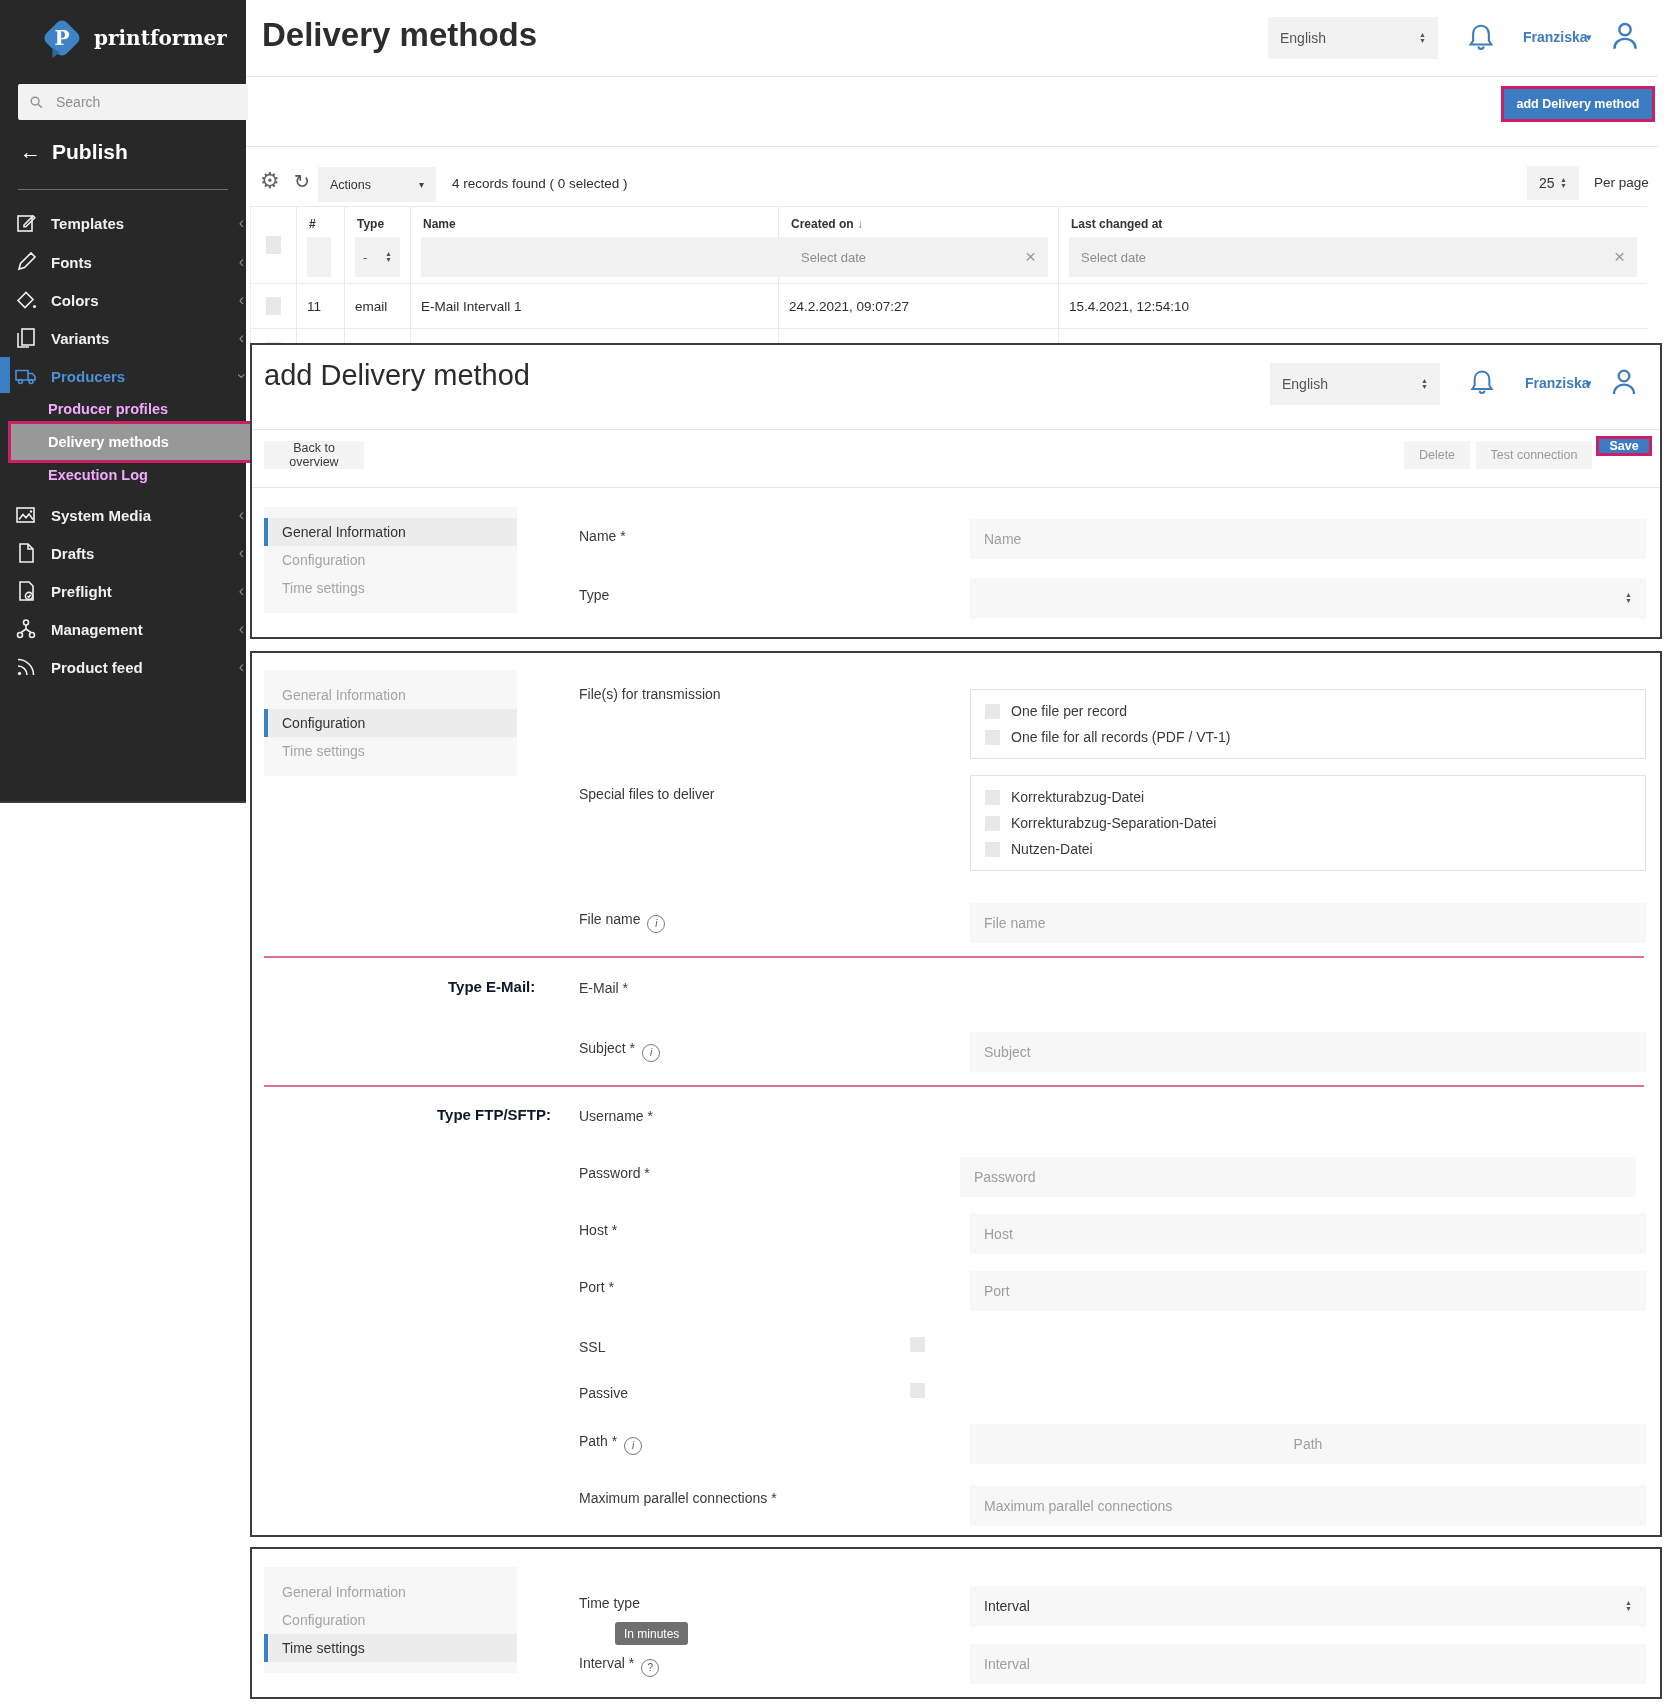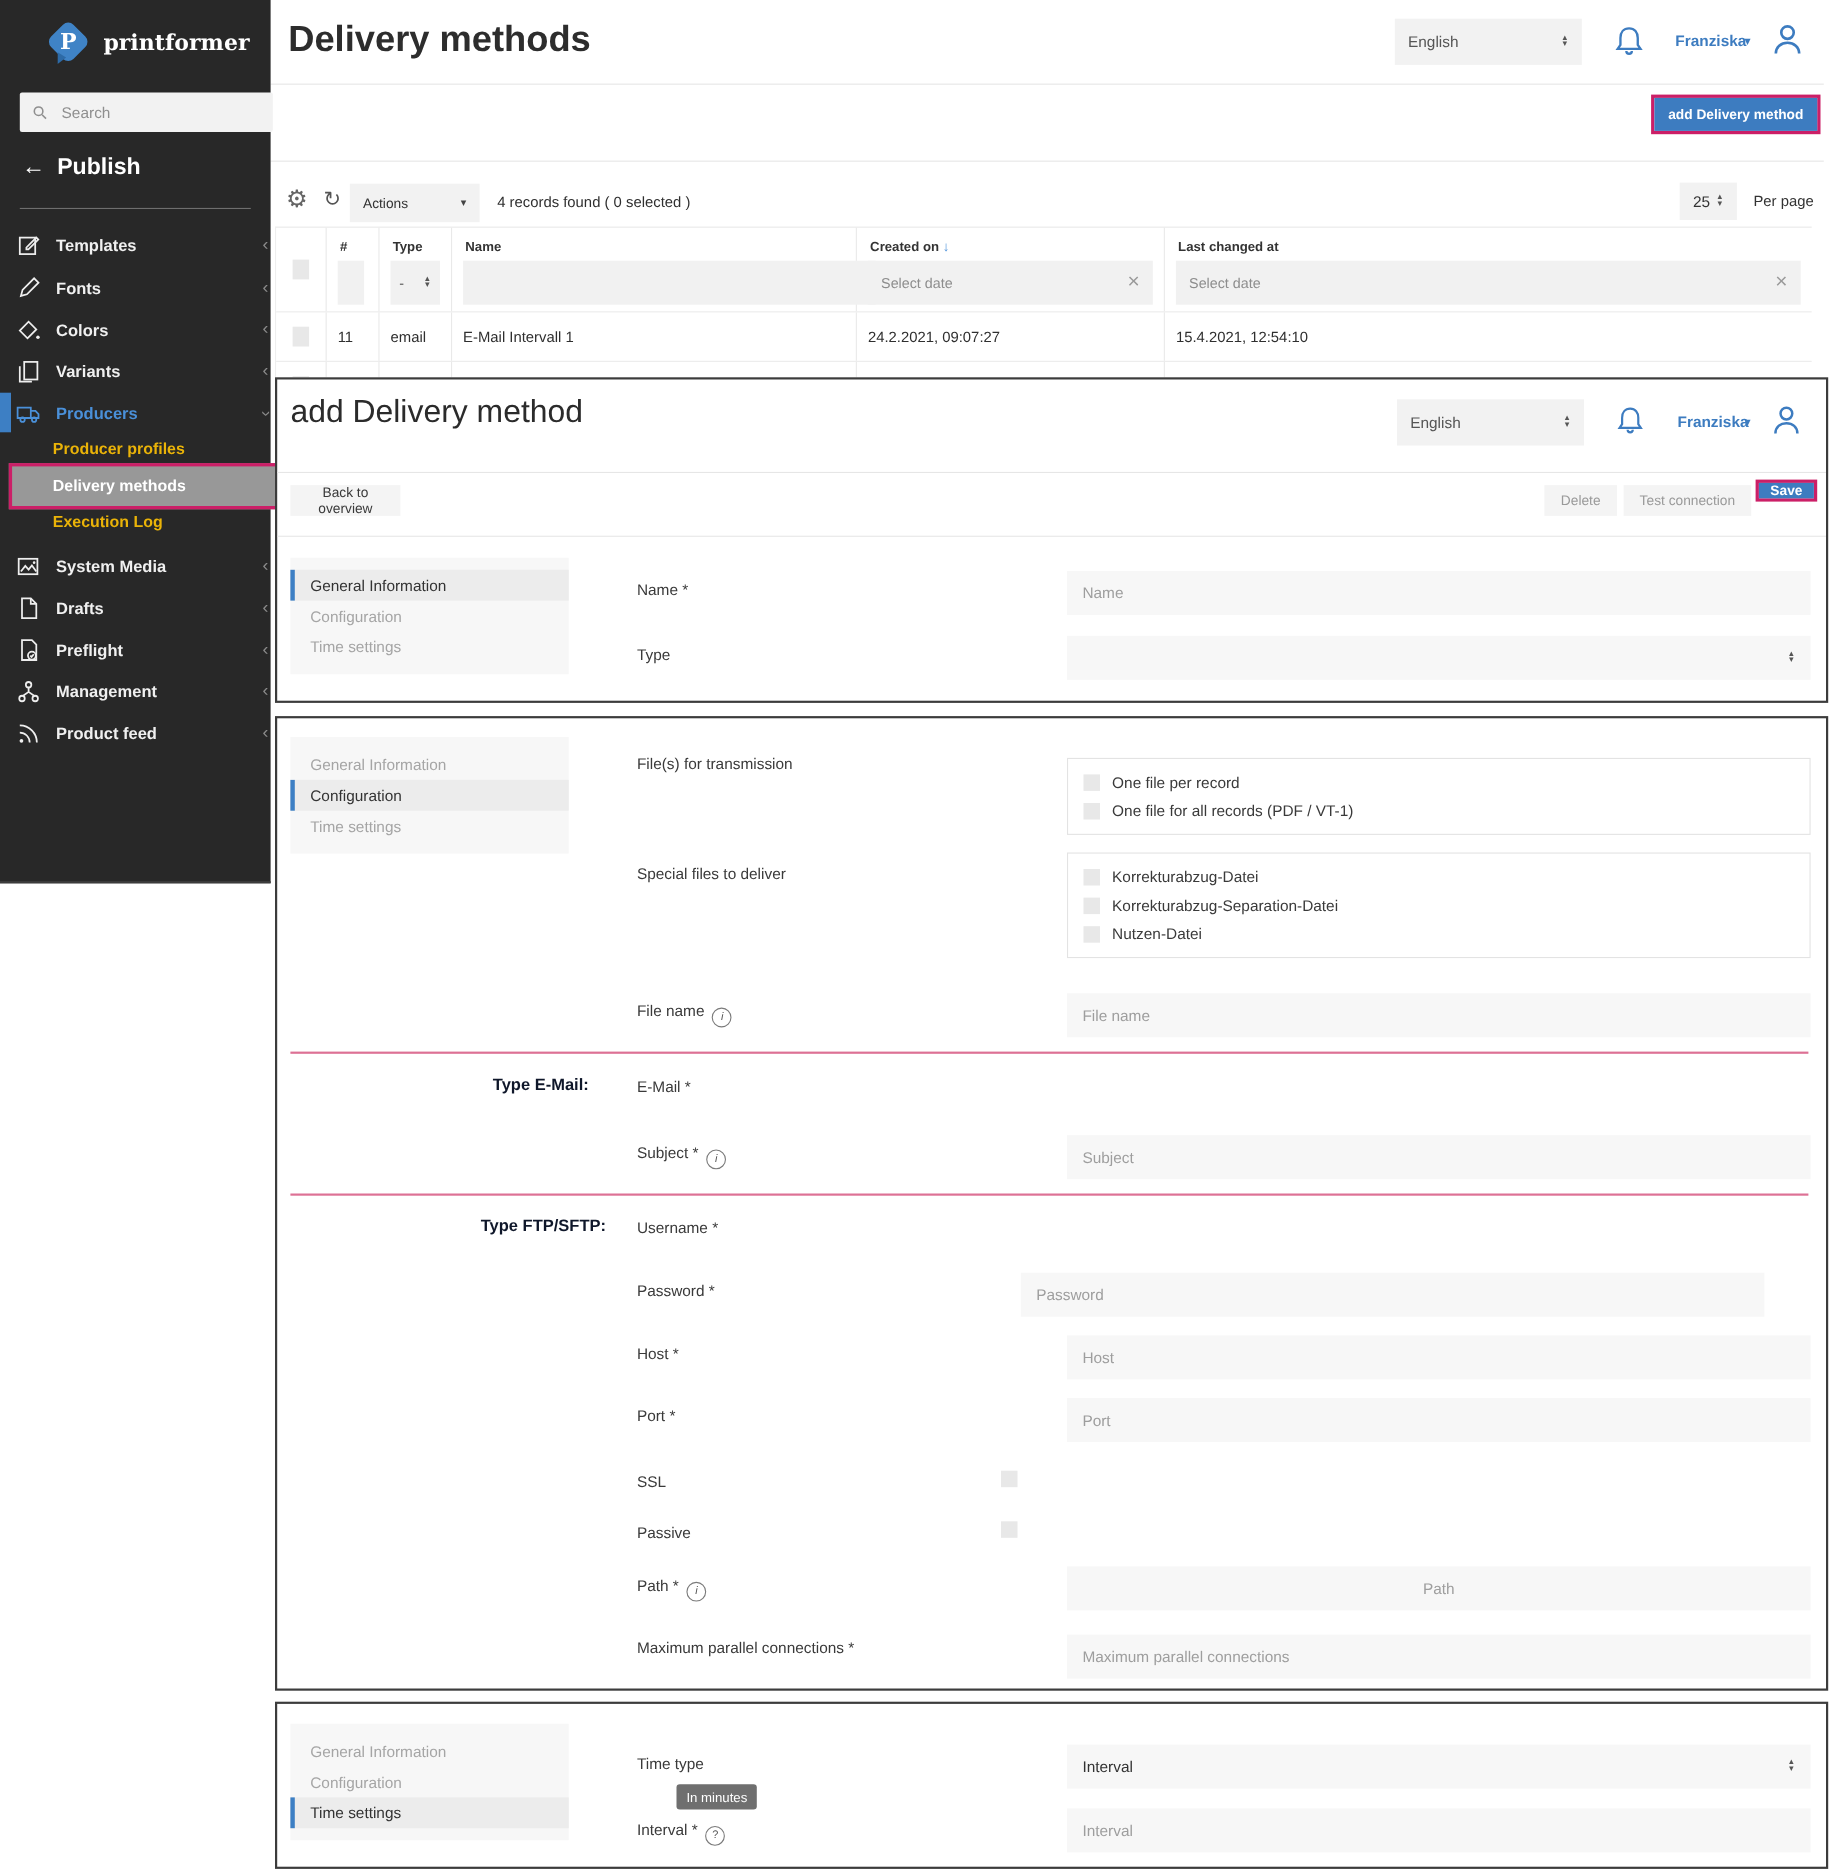--- a/index.html
+++ b/index.html
@@ -20,21 +20,21 @@
   .searchbox input::placeholder{color:#8f8f8f}
   .backnav{position:absolute;left:20px;top:140px;color:#fff;font-size:21px;font-weight:bold;
            display:flex;align-items:center;gap:11px}
   .sb-div{position:absolute;left:18px;top:189px;width:210px;border-top:1px solid #6e6e6e}
   .sb-item{position:absolute;left:0;width:246px;height:34px;display:flex;align-items:center;
            padding-left:14px;color:#f0f0f0;font-size:15px;font-weight:600;gap:13px}
   .sb-item .chev{position:absolute;right:16px;color:#8b8b8b;font-size:16px;font-weight:400}
   .sb-item.blue{color:#4a90d9}
   .sb-bluebar{position:absolute;left:0;top:357px;width:10px;height:36px;background:#3d7fc4}
   .sb-sub{position:absolute;left:0;width:246px;height:30px;display:flex;align-items:center;
-          padding-left:48px;color:#eab308;font-size:14.5px;font-weight:600}
+          padding-left:48px;color:#f0abfc;font-size:14.5px;font-weight:600}
   .sb-sub-hl{position:absolute;left:8px;top:421px;width:230px;height:36px;background:#989898;
              border:3px solid #cb1f67;display:flex;align-items:center;padding-left:37px;
              color:#fff;font-size:14.5px;font-weight:600}
   .ico{width:24px;height:24px;flex:0 0 24px}
 
   
   .title-lg{font-size:33px;font-weight:600;color:#2d2d2d}
   .title-md{font-size:29px;font-weight:400;color:#2b2b2b}
   .sel{background:#f2f2f2;display:flex;align-items:center;justify-content:space-between;
        padding:0 12px;font-size:14px;color:#555;cursor:default}
@@ -426,21 +426,21 @@
     <span>Subject *</span><span class="info">i</span>
   </div>
   <input class="pr inp" style="left: 718px; top: 379px; width: 676px;" placeholder="Subject">
 
   <div class="pr pinkhr" style="left:12px;top:432px;width:1380px"></div>
 
   <div class="pr seclbl" style="left:185px;top:453px">Type FTP/SFTP:</div>
   <div class="pr lbl" style="left:327px;top:455px">Username *</div>
 
   <div class="pr lbl" style="left:327px;top:512px">Password *</div>
-  <input class="pr inp" style="left: 676px; top: 504px; width: 676px;" placeholder="Password">
+  <input class="pr inp" style="left: 708px; top: 504px; width: 676px;" placeholder="Password">
 
   <div class="pr lbl" style="left:327px;top:569px">Host *</div>
   <input class="pr inp" style="left: 718px; top: 561px; width: 676px;" placeholder="Host">
 
   <div class="pr lbl" style="left:327px;top:626px">Port *</div>
   <input class="pr inp" style="left: 718px; top: 618px; width: 676px;" placeholder="Port">
 
   <div class="pr lbl" style="left:327px;top:686px">SSL</div>
   <span class="pr cbx" style="left:658px;top:684px"></span>
 

